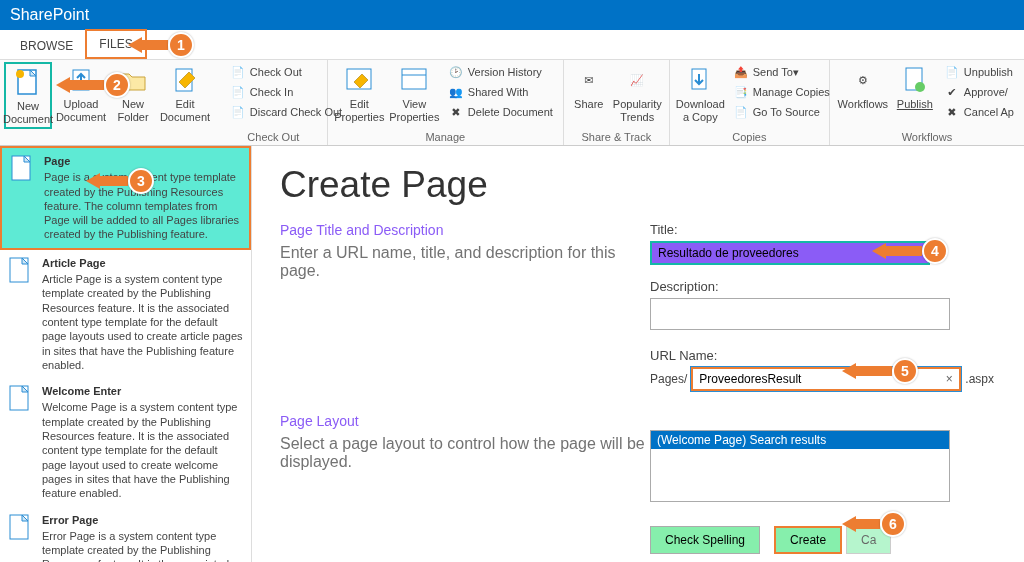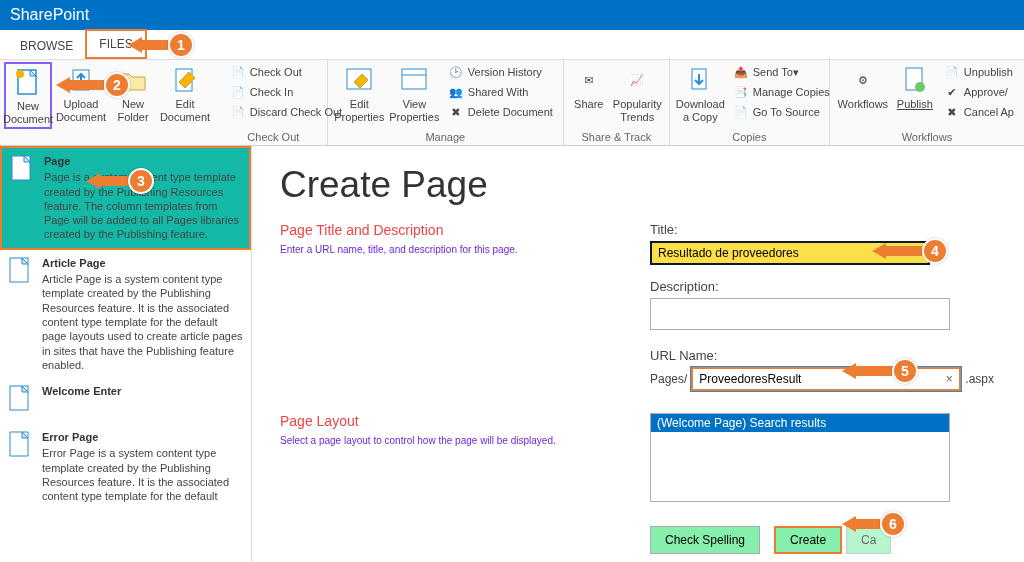--- a/index.html
+++ b/index.html
@@ -14,46 +14,46 @@
 .ribbon { height: 86px; border-bottom: 1px solid #ccc; display: flex; background: #fafafa; position: relative; }
 .ribbon-group { border-right: 1px solid #ddd; display: flex; flex-direction: column; justify-content: space-between; padding: 2px 4px 0 4px; }
 .ribbon-group-label { text-align: center; font-size: 11px; color: #666; padding: 1px 0 2px 0; }
 .ribbon-row { display: flex; flex: 1; align-items: flex-start; }
 .big-btn { display: flex; flex-direction: column; align-items: center; justify-content: flex-start; width: 58px; padding: 2px 2px; cursor: pointer; text-align: center; font-size: 11px; line-height: 1.15; color: #444; }
 .big-btn .icon-box { width: 32px; height: 32px; margin-bottom: 2px; display:flex; align-items:center; justify-content:center; }
 .small-col { display: flex; flex-direction: column; justify-content: flex-start; padding: 0 4px; }
 .small-btn { display: flex; align-items: center; font-size: 11px; color: #444; padding: 2px 2px; cursor: pointer; white-space: nowrap; }
 .small-btn .mini-icon { width: 16px; height: 16px; margin-right: 4px; display:inline-flex; align-items:center; justify-content:center; }
 
-.boxed-orange { border: 2px solid #8b5cf6; }
+.boxed-orange { border: 2px solid #14b8a6; }
 
 .body-area { display: flex; height: calc(562px - 30px - 30px - 86px); }
 .dropdown-panel { width: 252px; background: #fff; border-right: 1px solid #ddd; overflow: hidden; }
 .dd-item { display: flex; padding: 6px 8px 6px 6px; gap: 8px; }
-.dd-item.sel { background: #14b8a6; border: 2px solid #ed7d31; }
+.dd-item.sel { background: #5eead4; border: 2px solid #ed7d31; }
 .dd-item .page-ic { width: 28px; height: 34px; flex-shrink: 0; display:flex; align-items:flex-start; justify-content:center; }
 .dd-item .dd-text { font-size: 11px; color: #444; line-height: 1.3; }
 .dd-item .dd-title { font-weight: 600; color: #333; margin-bottom: 2px; }
 
 .form-area { flex: 1; padding: 18px 28px 10px 28px; overflow: hidden; }
 .form-title { font-size: 37px; font-weight: 300; color: #333; margin-bottom: 16px; }
-.section-head { font-size: 14px; color: #ef4444; margin-bottom: 6px; }
-.section-desc { font-size: 10px; color: #6d28d9; margin-bottom: 18px; }
+.section-head { font-size: 14px; color: #8b5cf6; margin-bottom: 6px; }
+.section-desc { font-size: 16px; color: #737373; margin-bottom: 18px; }
 .form-row { display: flex; }
 .form-left { width: 370px; }
 .form-right { flex: 1; }
 .field-label { font-size: 13px; color: #444; margin-bottom: 4px; }
 .text-input { width: 280px; height: 24px; border: 1px solid #ababab; padding: 2px 6px; font-size: 12px; }
-.text-input.hl { border: 2px solid #0f172a; background: #fde047; }
+.text-input.hl { border: 2px solid #14b8a6; background: #8b5cf6; }
 .url-row { display:flex; align-items:center; gap:4px; }
 .url-input-wrap { display:flex; align-items:center; border:1px solid #2a8dd4; height:24px; width:270px; }
 .url-input-wrap.hl { border:2px solid #ed7d31; outline:1px solid #2a8dd4; }
 .url-input-wrap input { border:none; flex:1; padding:2px 6px; font-size:12px; outline:none; }
 .url-input-wrap .clear-x { width:20px; text-align:center; cursor:pointer; color:#666; }
-.listbox { width: 300px; height: 89px; border: 1px solid #ababab; margin-top:0; }
+.listbox { width: 300px; height: 72px; border: 1px solid #ababab; margin-top:17px; }
 .listbox .opt { background:#0072c6; color:#fff; padding:2px 6px; font-size:12px; }
 .btn-row { display:flex; gap:14px; margin-top:24px; }
 .btn { border:1px solid #ababab; background:#86efac; padding:5px 14px; font-size:12px; cursor:pointer; }
 .btn.hl { border:2px solid #ed7d31; }
 
 
 .callout { position:absolute; display:flex; align-items:center; z-index:50; }
 .callout .arrow-l { width:0; height:0; border-top:8px solid transparent; border-bottom:8px solid transparent; border-right:14px solid #ed7d31; }
 .callout .arrow-body { height:10px; background:#ed7d31; }
 .callout .circle { width:26px; height:26px; border-radius:50%; background:#ed7d31; border:2px solid #fff; color:#fff; display:flex; align-items:center; justify-content:center; font-weight:600; font-size:14px; box-shadow:0 0 2px rgba(0,0,0,.3); }
@@ -287,20 +287,21 @@
     </div>
     <div class="dd-item">
       <div class="page-ic">
           <svg width="24" height="30">
             <rect x="2" y="2" width="18" height="24" class="doc-svg"></rect>
             <polygon points="14,2 20,8 14,8" fill="#cde6f7" stroke="#2a8dd4"></polygon>
           </svg>
         </div>
       <div class="dd-text">
         <div class="dd-title">Welcome Enter</div>
+        <div>Welcome Page is a system content type template created by the Publishing Resources feature. It is the associated content type template for the default page layout used to create welcome pages in sites that have the Publishing feature enabled.</div>
       </div>
     </div>
     <div class="dd-item">
       <div class="page-ic">
           <svg width="24" height="30">
             <rect x="2" y="2" width="18" height="24" class="doc-svg"></rect>
             <polygon points="14,2 20,8 14,8" fill="#cde6f7" stroke="#2a8dd4"></polygon>
           </svg>
         </div>
       <div class="dd-text">

